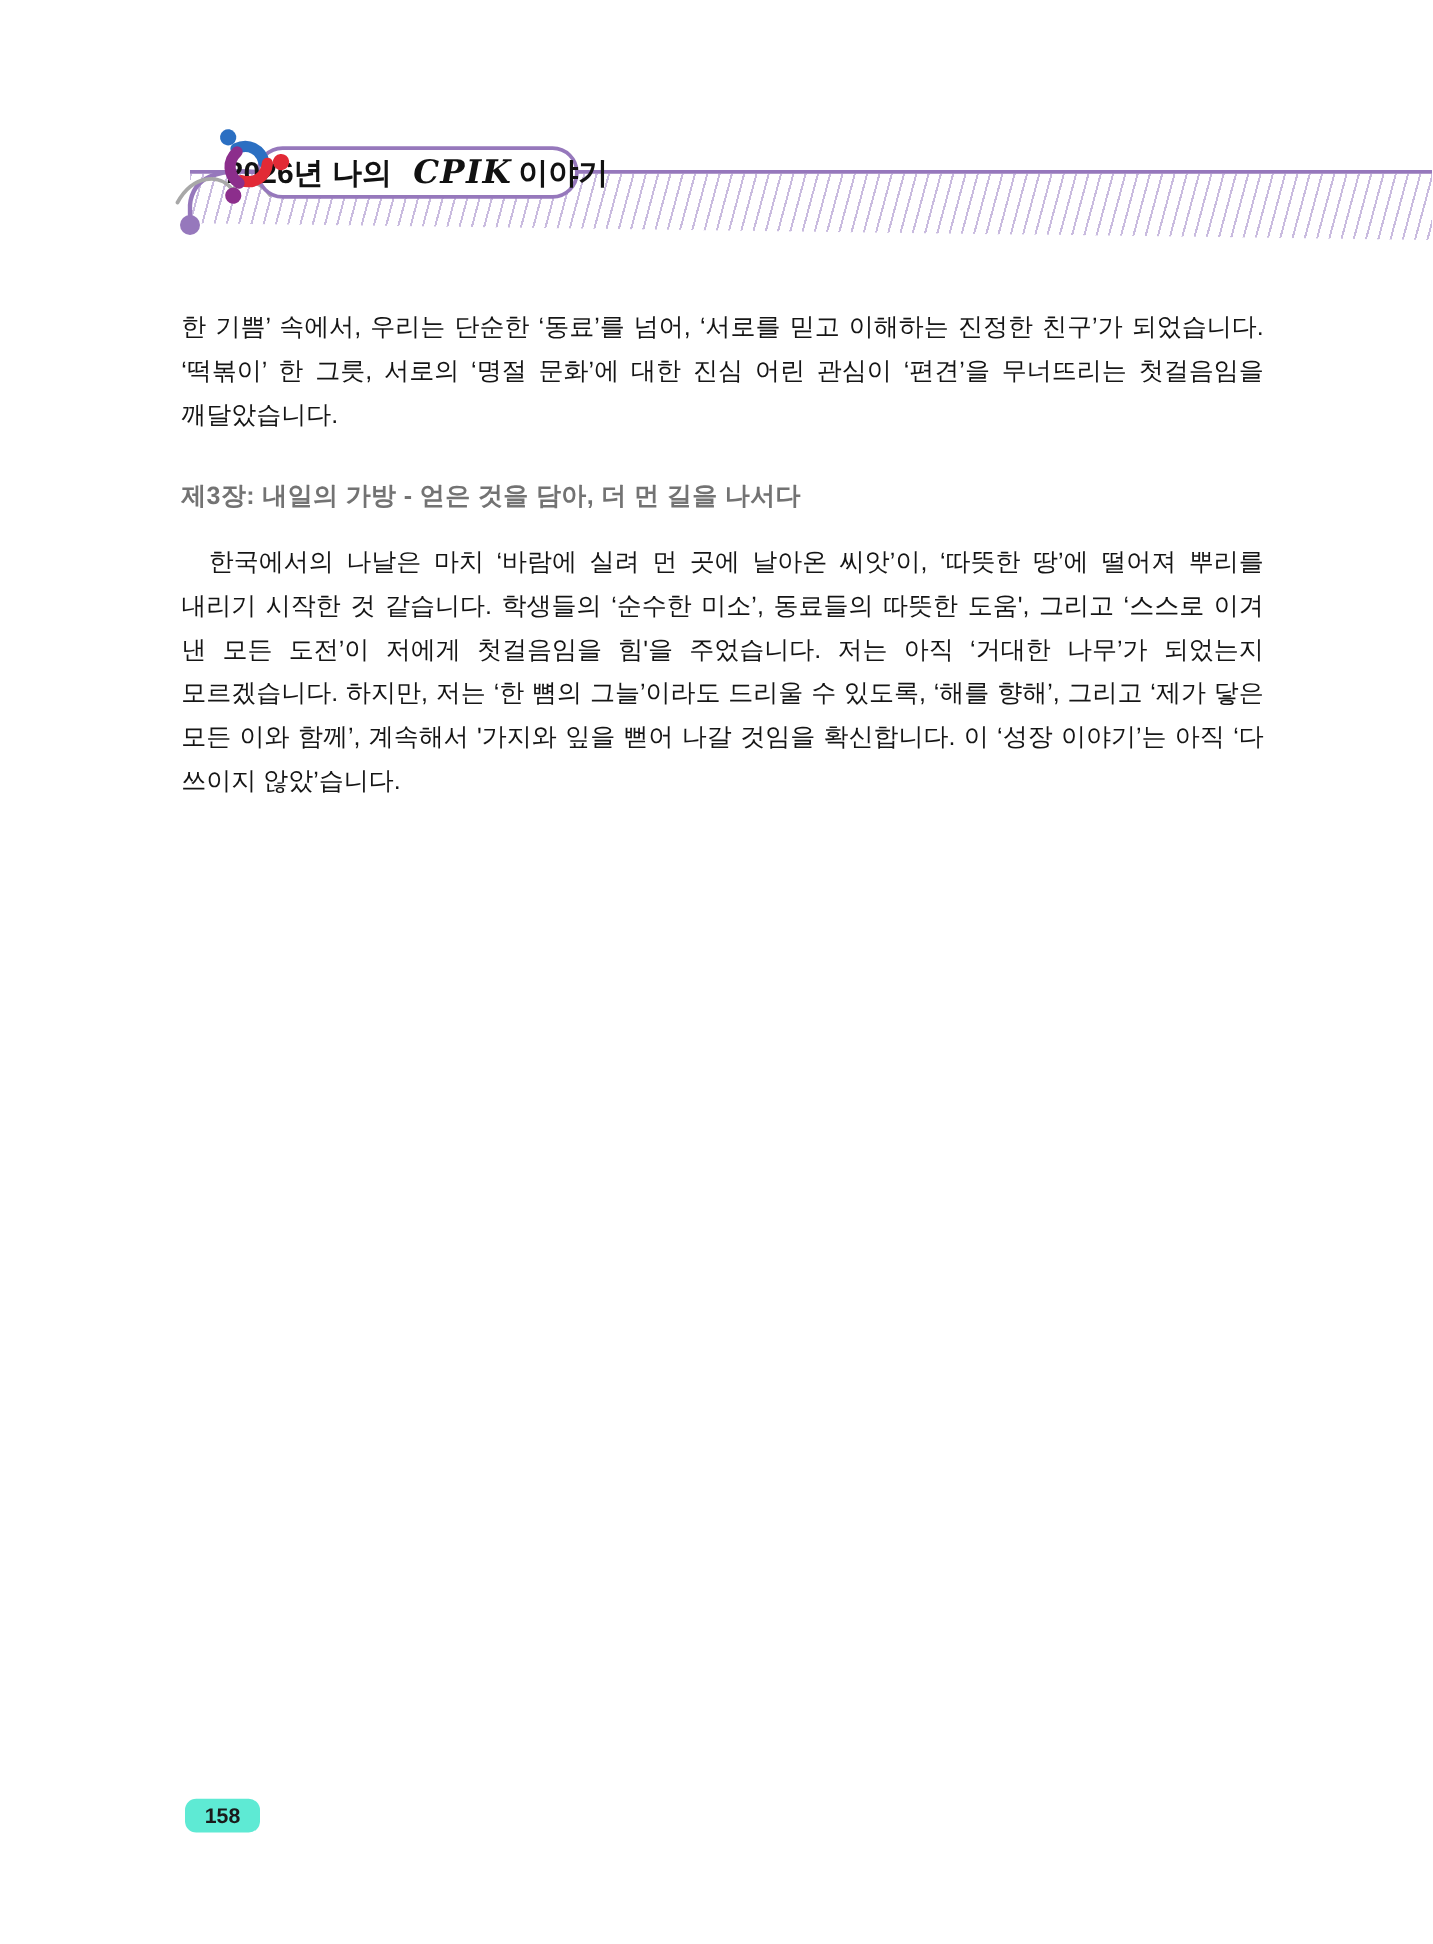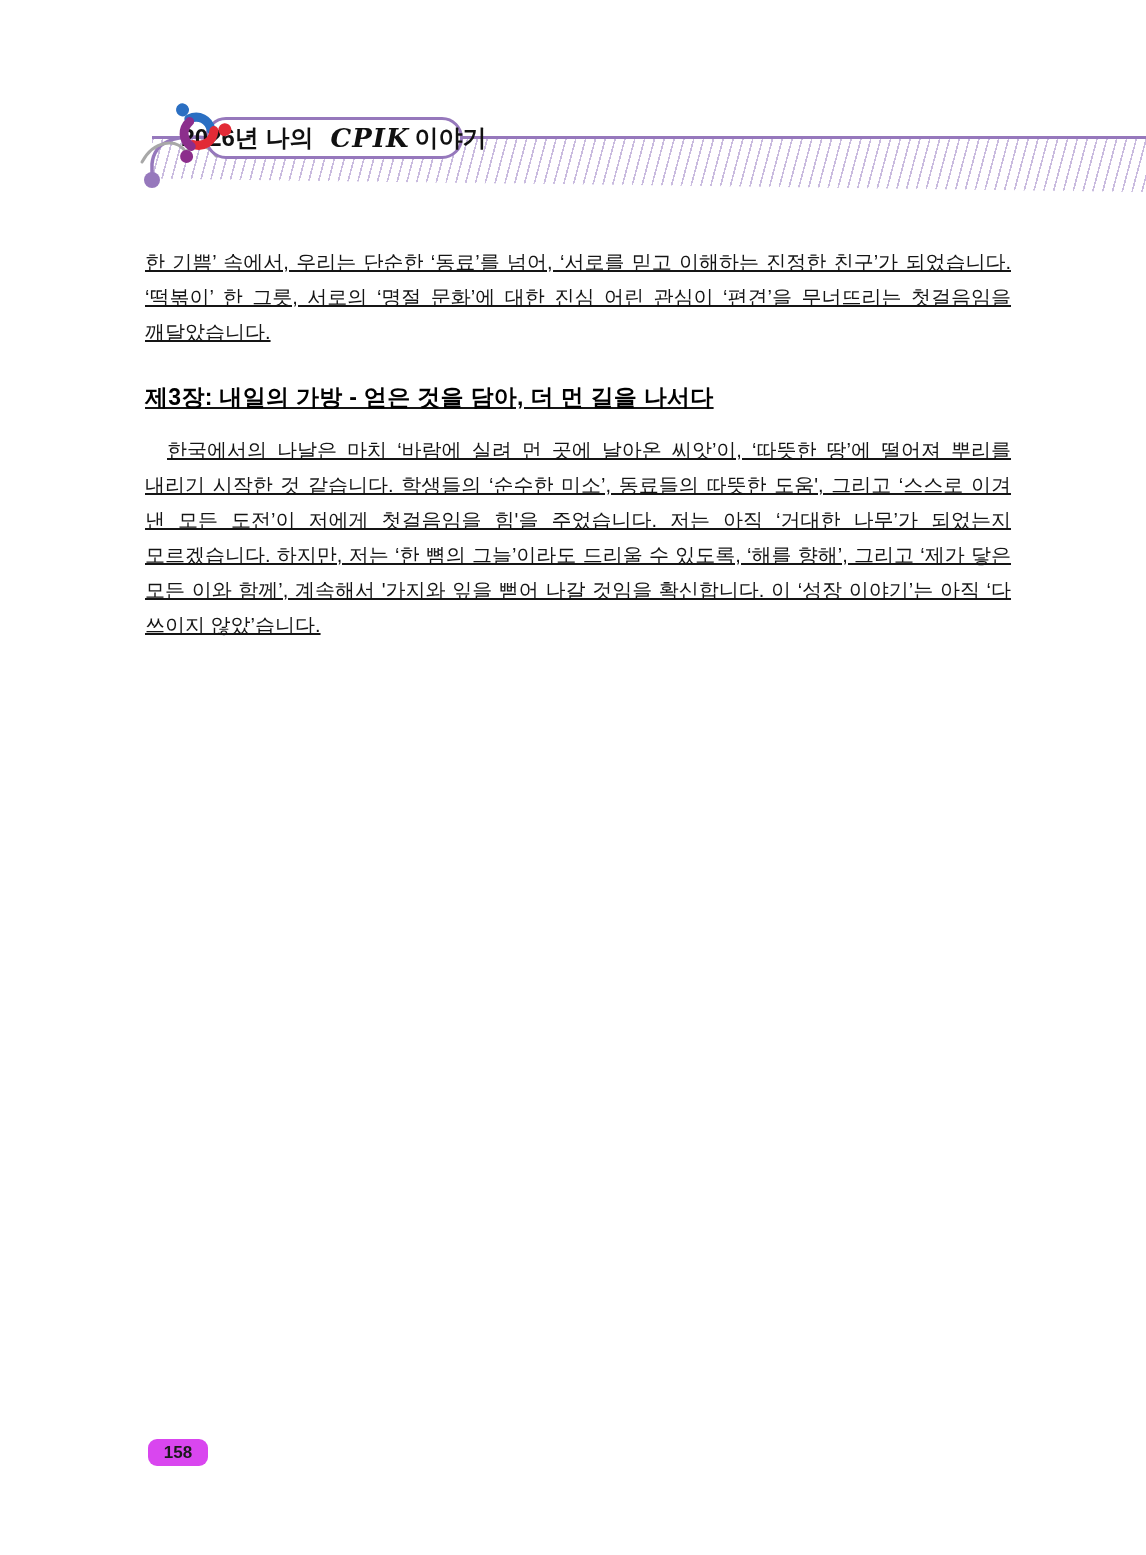--- a/index.html
+++ b/index.html
@@ -77,42 +77,41 @@
   .body-text {
     position: absolute;
     left: 145px;
     top: 245px;
     width: 866px;
     font-size: 20px;
     line-height: 35px;
     color: #151515;
     text-align: justify;
     word-break: keep-all;
-    text-decoration: underline;
   }
   .para { margin: 0 0 8px 0; text-indent: 22px; }
   .para.no-indent { text-indent: 0; }
   .section-heading {
-    font-size: 23px;
+    font-size: 20px;
     font-weight: bold;
-    color: #000000;
+    color: #737373;
     margin: 30px 0 18px 0;
     letter-spacing: 0.3px;
     text-align: left;
   }
 
   
   .page-pill {
     position: absolute;
     left: 148px;
     top: 1439px;
     height: 27px;
     min-width: 60px;
     padding: 0 15px;
-    background: #d946ef;
+    background: #5eead4;
     border-radius: 9px;
     display: flex;
     align-items: center;
     justify-content: center;
     font-weight: bold;
     font-size: 17px;
     color: #1a1a1a;
   }
 </style>
 </head>

